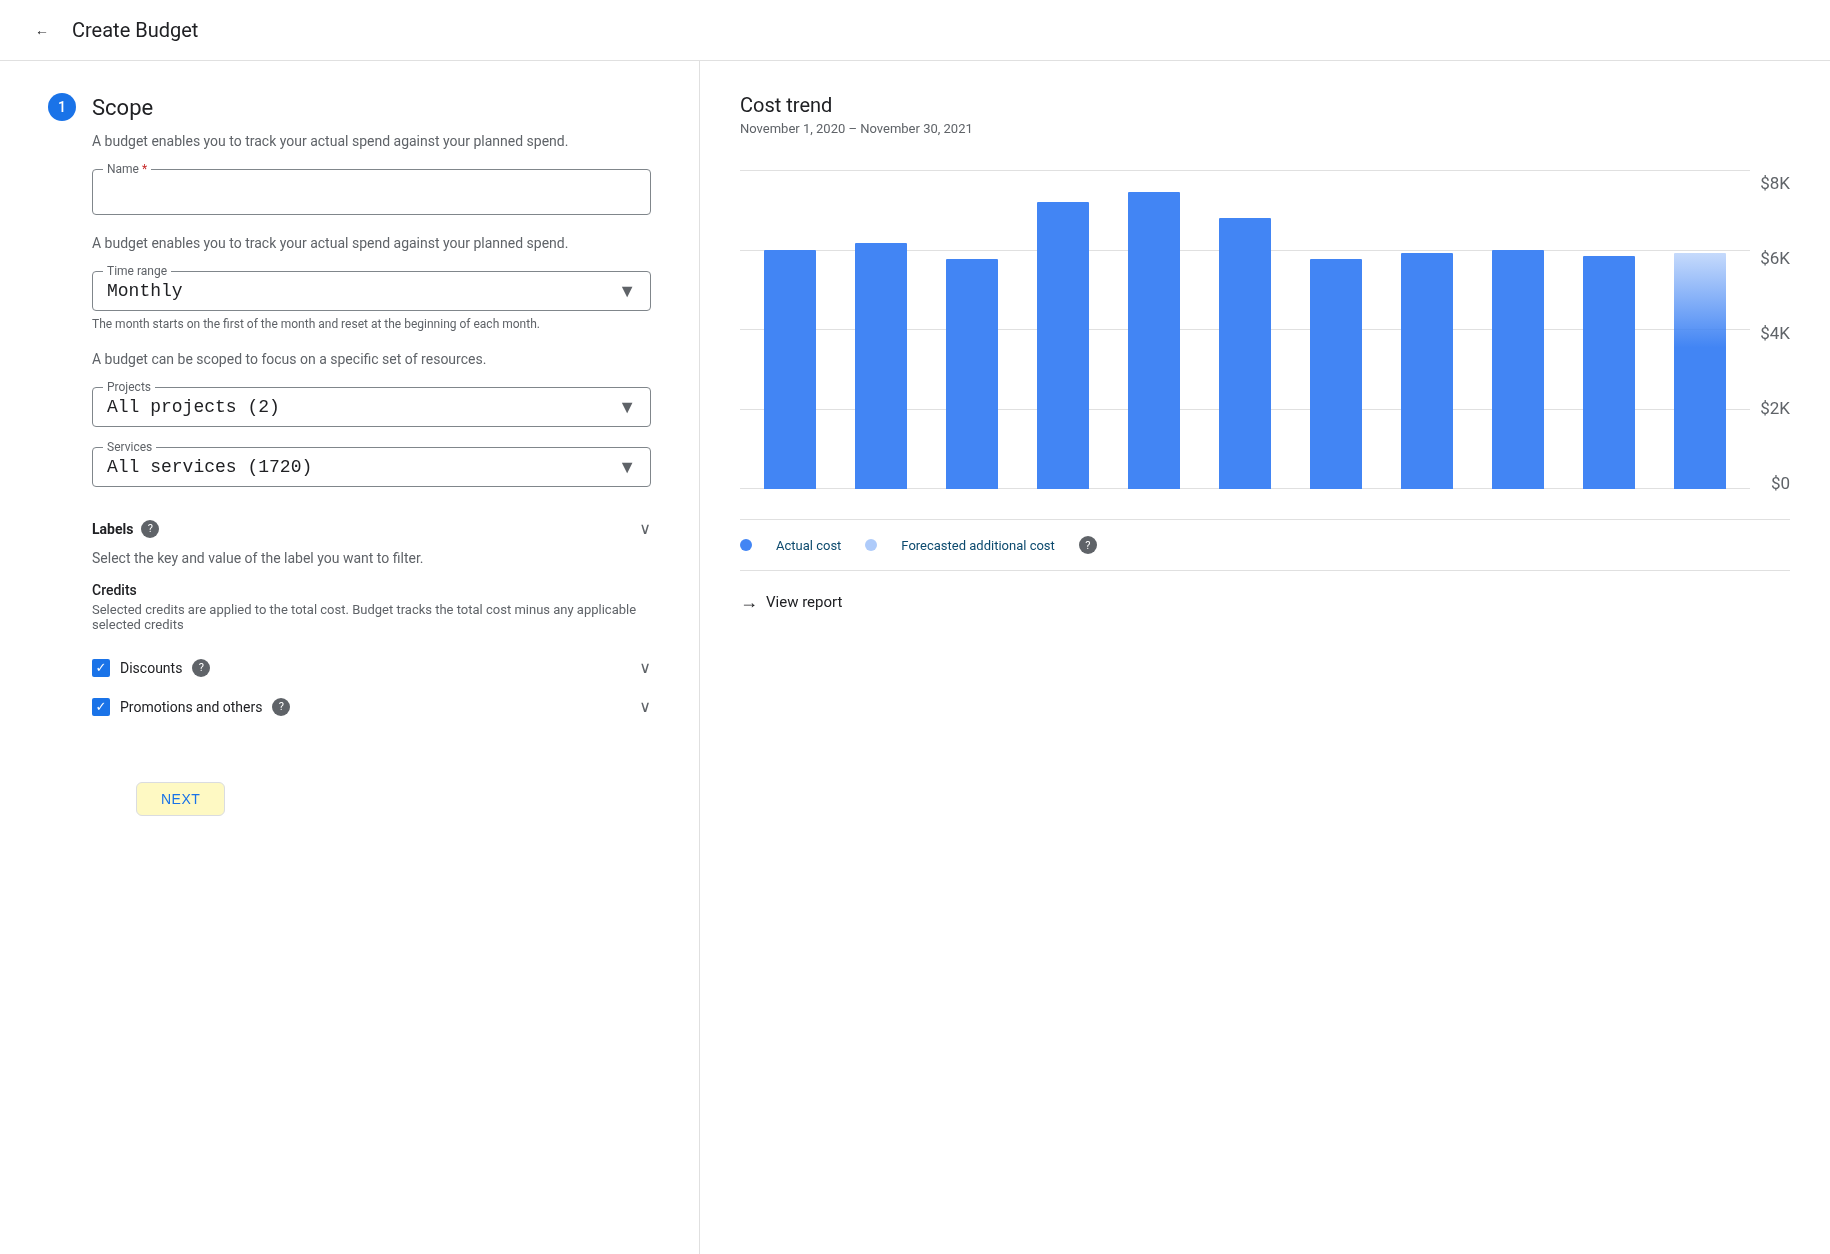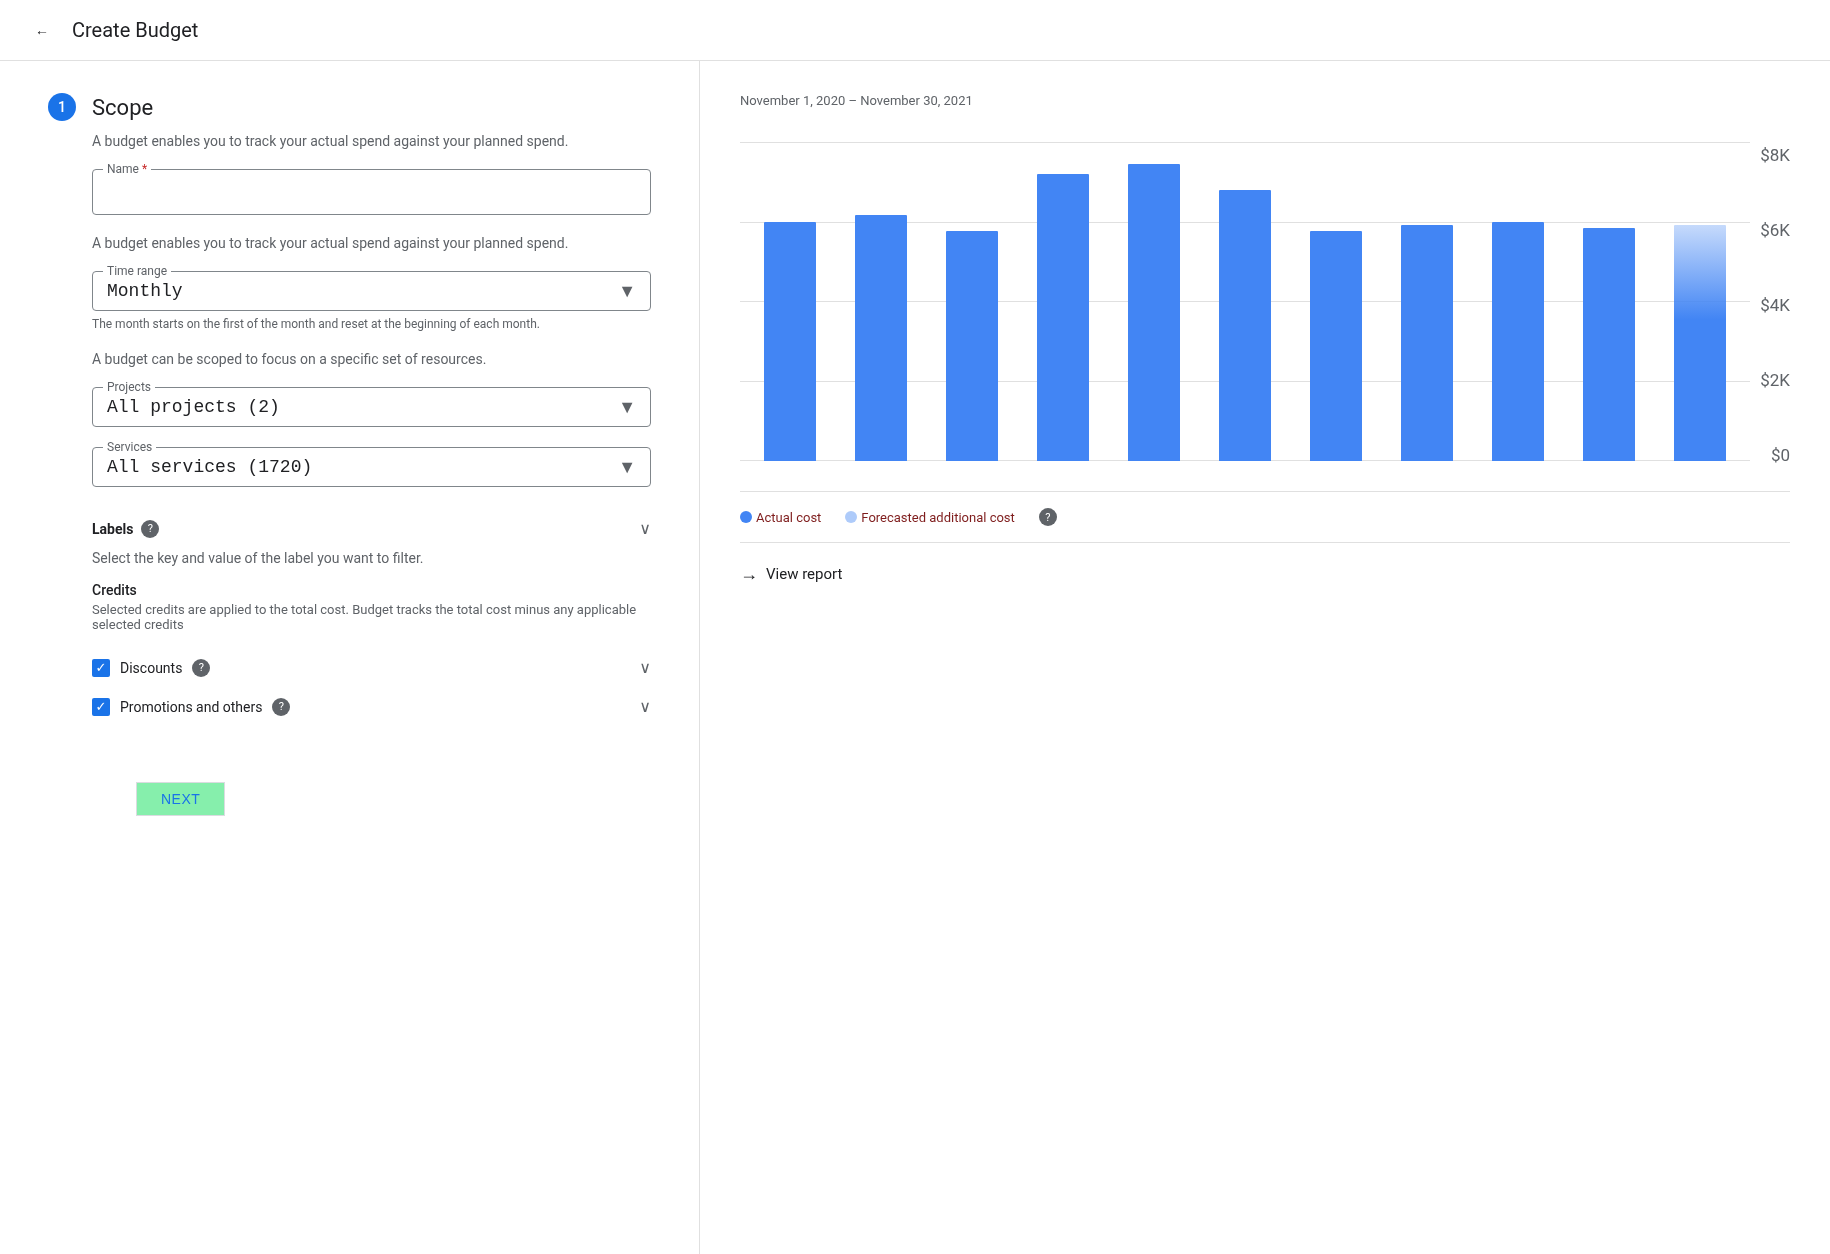--- a/index.html
+++ b/index.html
@@ -224,22 +224,22 @@
     }
     .checkbox-label {
       font-size: 14px;
       color: #202124;
     }
     .next-btn {
       margin-left: 44px;
       margin-top: 28px;
       padding: 8px 24px;
       border: 1px solid #dadce0;
-      border-radius: 0;
-      background: #86efac;
+      border-radius: 6px;
+      background: #fef9c3;
       color: #1a73e8;
       font-size: 14px;
       font-weight: 500;
       cursor: pointer;
       letter-spacing: 0.5px;
     }
 
     
     .cost-trend-title {
       font-size: 20px;
@@ -332,23 +332,23 @@
     .legend-row {
       display: flex;
       align-items: center;
       gap: 24px;
       padding: 16px 0;
       border-bottom: 1px solid #e0e0e0;
     }
     .legend-item {
       display: flex;
       align-items: center;
-      gap: 4px;
+      gap: 24px;
       font-size: 13px;
-      color: #7f1d1d;
+      color: #0c4a6e;
     }
     .legend-dot {
       width: 12px;
       height: 12px;
       border-radius: 50%;
     }
     .legend-dot-solid { background: #4285f4; }
     .legend-dot-light { background: #aecbfa; }
     .view-report-row {
       display: flex;
@@ -461,20 +461,21 @@
     </div>
 
     <div style="margin-left:44px; margin-top: 28px;">
       <button class="next-btn">NEXT</button>
     </div>
 
   </div>
 
   <div class="right-panel">
 
+    <h2 class="cost-trend-title">Cost trend</h2>
     <p class="cost-trend-date">November 1, 2020 – November 30, 2021</p>
 
     <div class="chart-container">
 
       <div class="chart-grid-lines">
         <div class="grid-line"></div>
         <div class="grid-line"></div>
         <div class="grid-line"></div>
         <div class="grid-line"></div>
         <div class="grid-line"></div>

